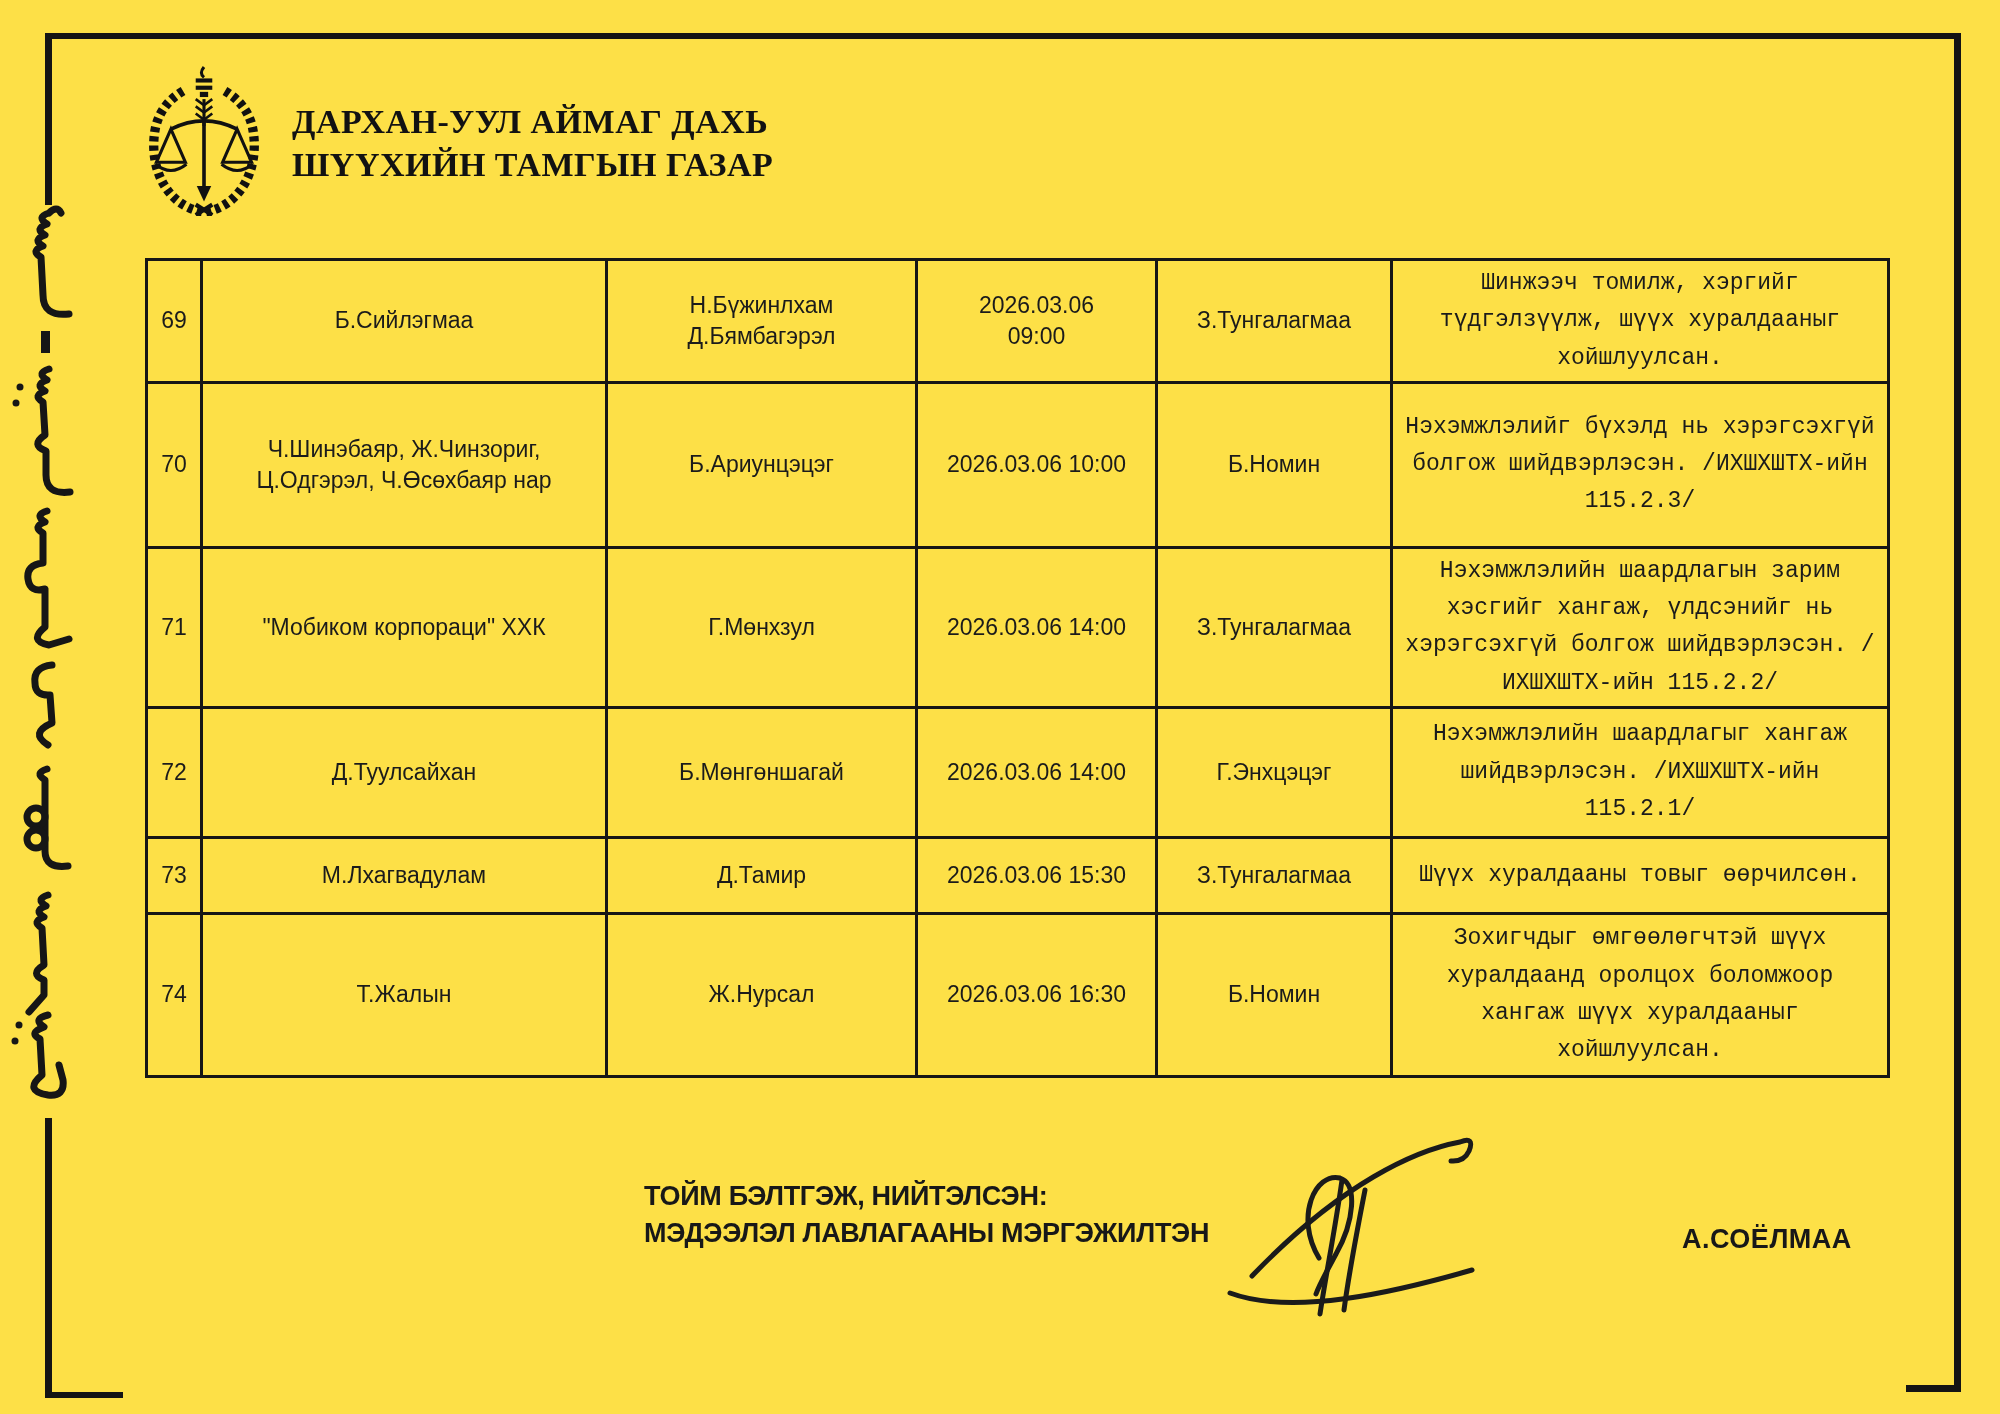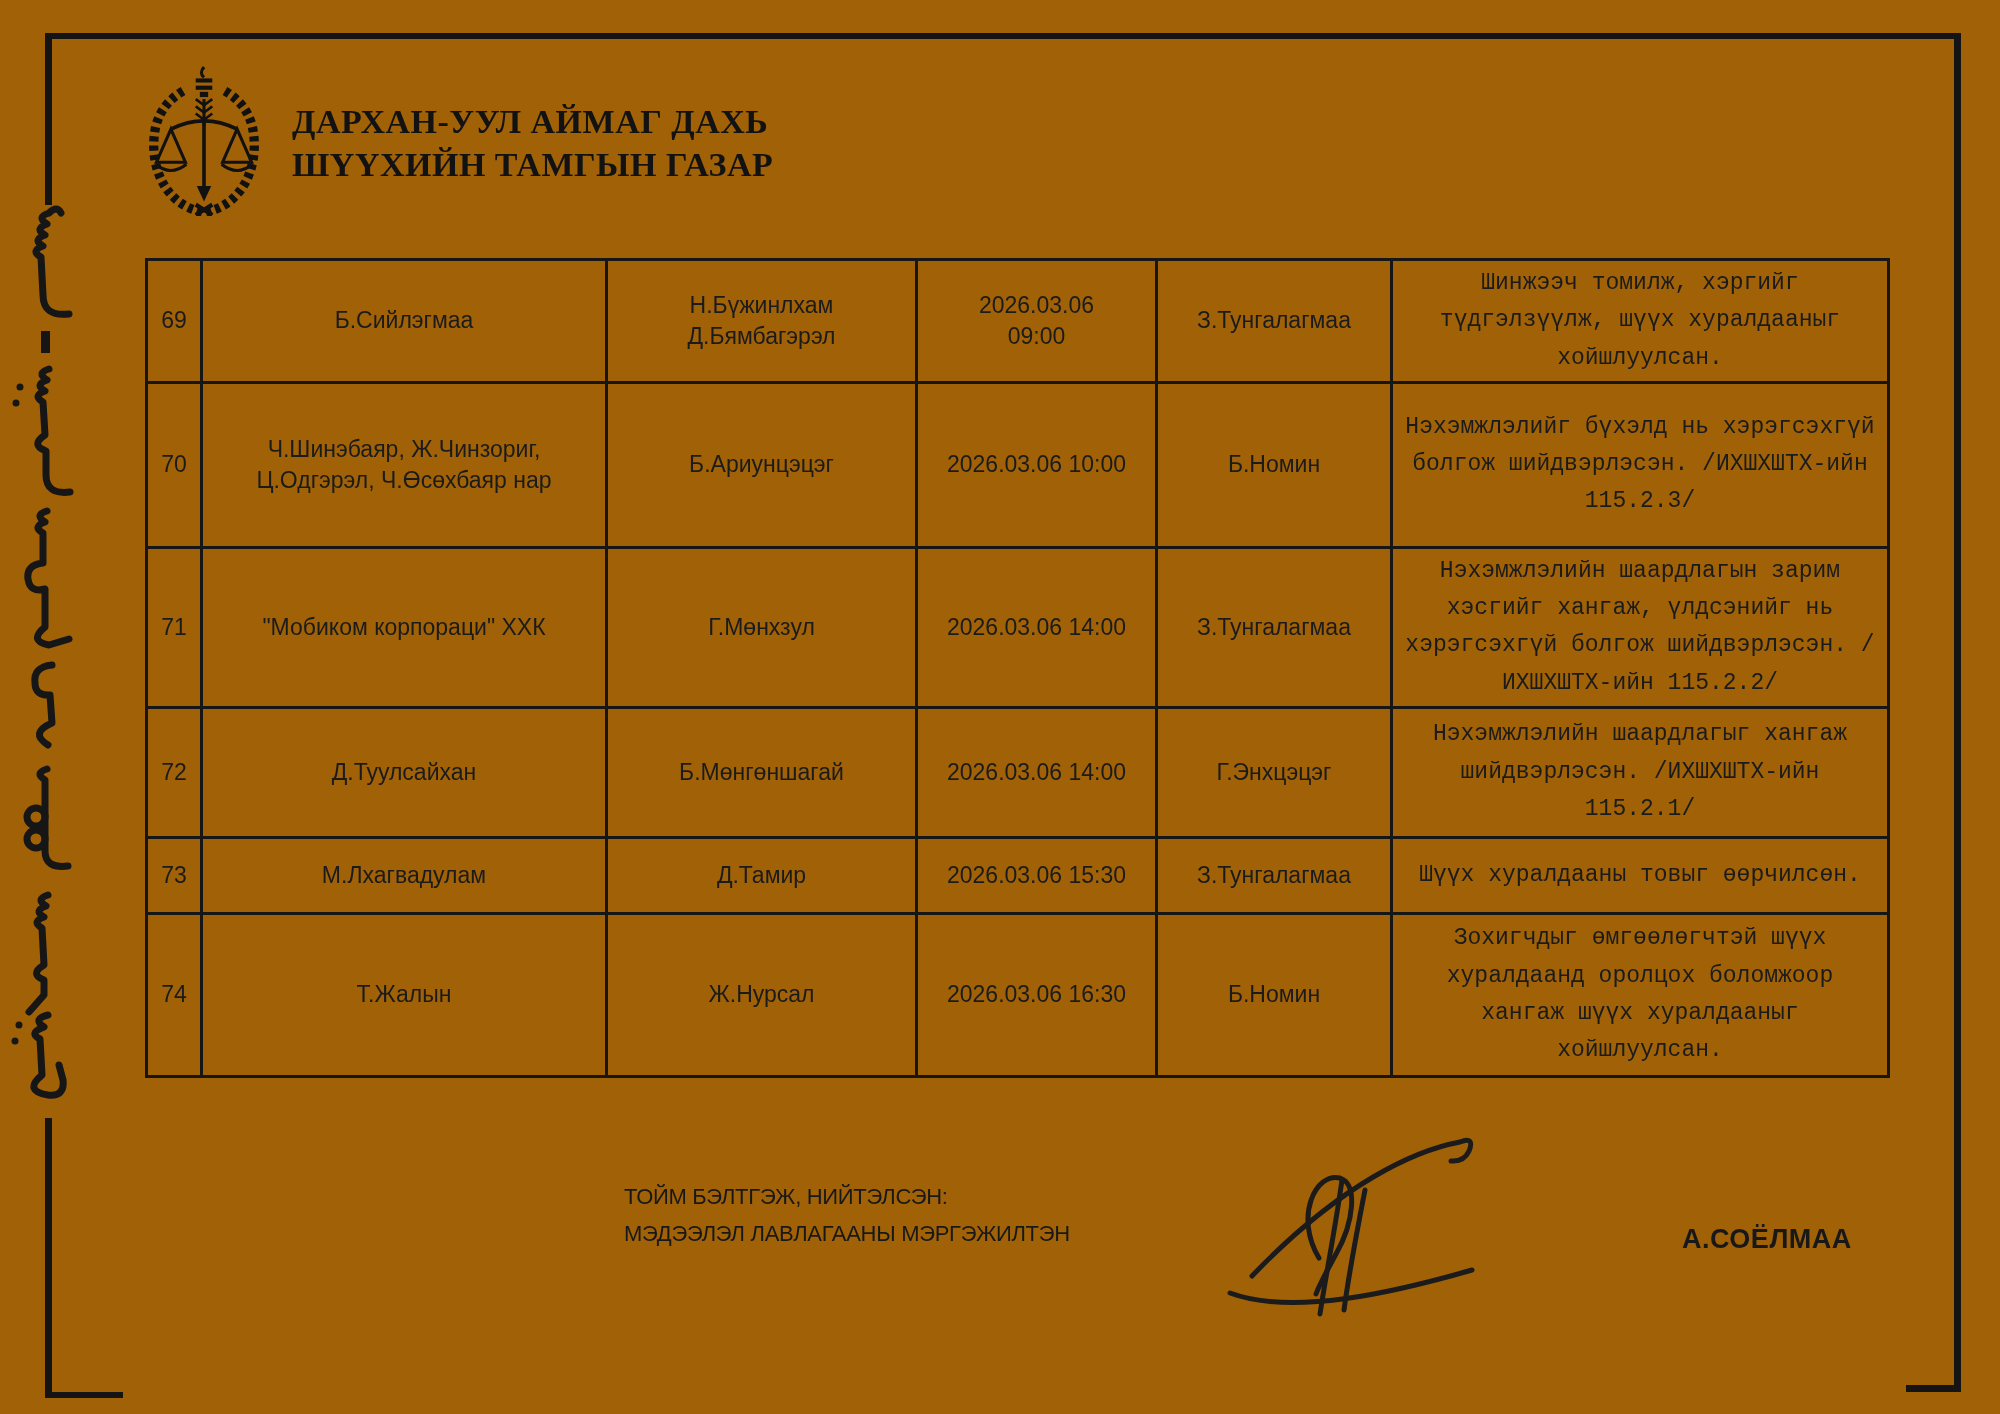--- a/index.html
+++ b/index.html
@@ -1,17 +1,17 @@
 <!DOCTYPE html>
 <html><head>
 <meta charset="utf-8">
 <style>
   html,body{margin:0;padding:0;background:#ffffff;}
   .page{
-    position:relative;width:2000px;height:1414px;background:#a16207;
+    position:relative;width:2000px;height:1414px;background:#fde047;
     overflow:hidden;color:#1a1a1a;
     font-family:"Liberation Sans","DejaVu Sans",sans-serif;
   }
   
   .frame{position:absolute;background:#141414;}
   .frame-top{left:45px;top:33px;width:1916px;height:6px;}
   .frame-right{left:1954px;top:33px;width:7px;height:1358px;}
   .frame-left-top{left:45px;top:33px;width:7px;height:172px;}
   .frame-left-bottom{left:45px;top:1118px;width:7px;height:280px;}
   .frame-bottom-left{left:45px;top:1392px;width:78px;height:6px;}
@@ -37,22 +37,22 @@
   }
   .doc-table td{
     border:3px solid #161616;text-align:center;vertical-align:middle;
     padding:4px 10px;line-height:1.35;overflow:hidden;
   }
   .doc-table td.c-decision{line-height:1.62;padding:4px 8px;font-family:Liberation Mono, monospace;}
   .pre{white-space:pre-line;}
 
   
   .footer-caption{
-    position:absolute;left:624px;top:1178px;
-    font-weight:normal;font-size:22px;line-height:37px;letter-spacing:-0.3px;
+    position:absolute;left:644px;top:1178px;
+    font-weight:bold;font-size:27px;line-height:37px;letter-spacing:-0.3px;
     color:#181818;
   }
   .signature{position:absolute;left:1222px;top:1118px;width:310px;height:215px;}
   .signer-name{
     position:absolute;left:1682px;top:1224px;
     font-weight:bold;font-size:27px;letter-spacing:.5px;color:#181818;
   }
 </style>
 </head>
 <body>

